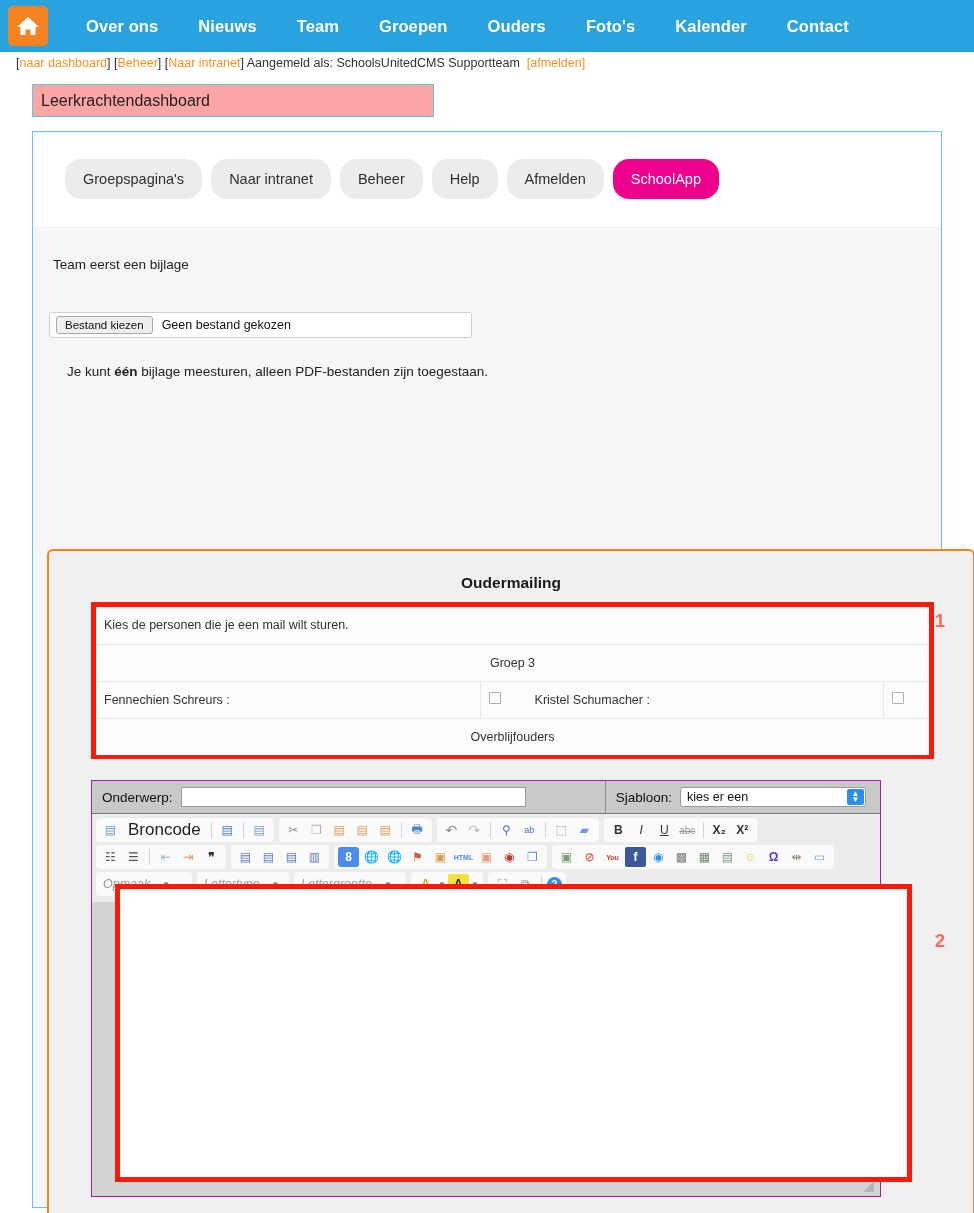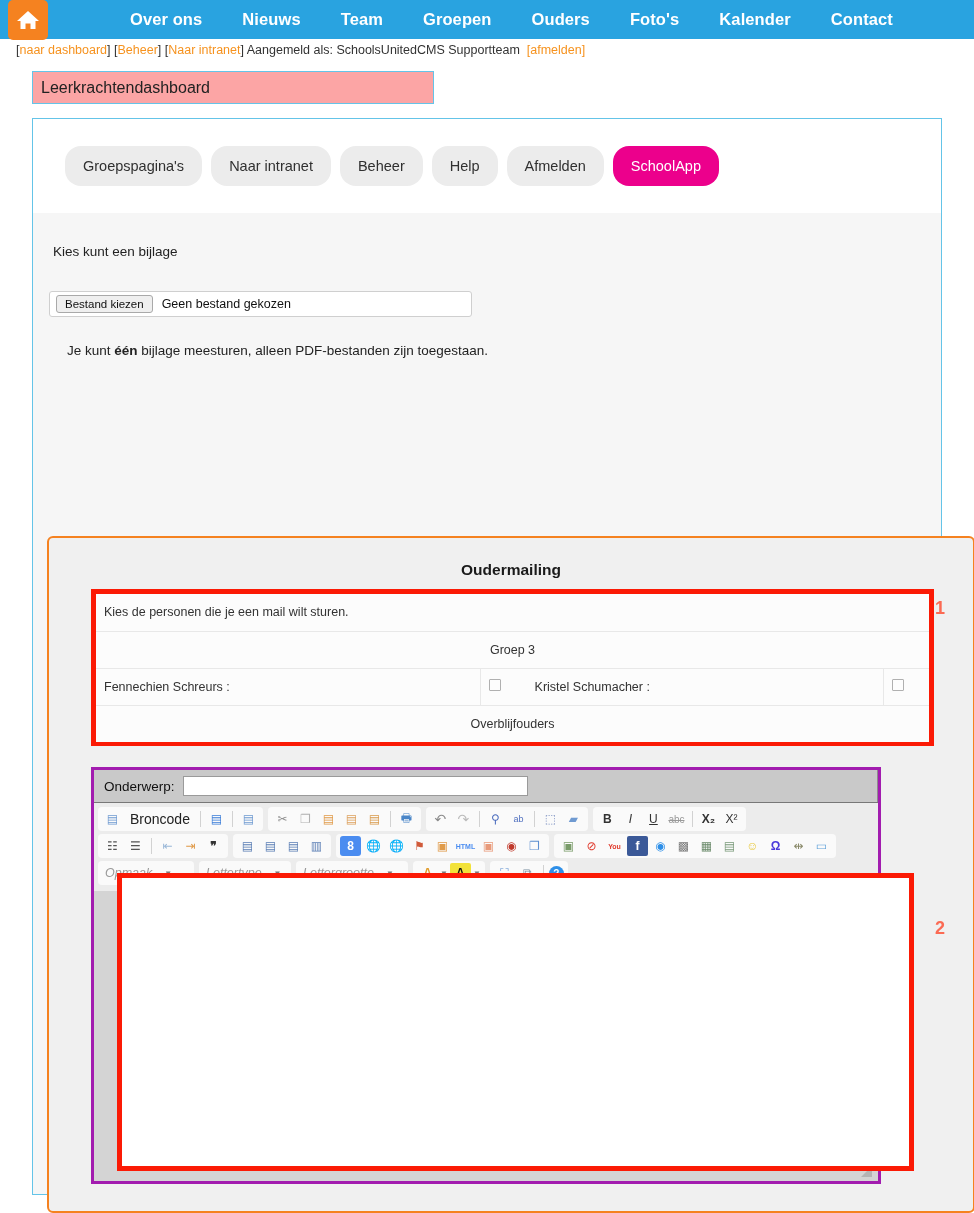--- a/index.html
+++ b/index.html
@@ -6,26 +6,25 @@
   html, body {
     margin: 0; padding: 0;
     width: 974px; height: 1213px;
     background: #ffffff;
     font-family: "Liberation Sans", sans-serif;
     overflow: hidden;
   }
 
   
   .topnav {
-    height: 39px;
+    height: 52px;
     background: #29a3e0;
     display: flex;
     align-items: center;
     padding-left: 8px;
-    gap: 44px;
   }
   .home-btn {
     width: 40px; height: 40px;
     background: #f58220;
     border-radius: 5px;
     display: flex; align-items: center; justify-content: center;
     margin-right: 18px;
   }
   .home-btn svg { display: block; }
   .nav-links { display: flex; align-items: center; }
@@ -99,21 +98,21 @@
     top: 94px; bottom: 0;
     background: #f6f6f6;
     padding: 0;
   }
   .sec-label {
     padding: 31px 0 0 20px;
     font-size: 13.5px;
     color: #222;
   }
   .filerow {
-    margin: 32px 0 0 16px;
+    margin: 40px 0 0 16px;
     width: 423px; height: 26px;
     border: 1px solid #cfcfcf;
     border-radius: 3px;
     background: #fff;
     display: flex; align-items: center;
     padding-left: 6px;
   }
   .fbtn {
     border: 1px solid #a9a9a9;
     background: #efefef;
@@ -184,21 +183,21 @@
     color: #fb6a53;
     font-weight: bold;
     font-size: 18px;
   }
 
   
   .editor {
     position: absolute;
     left: 42px; top: 229px;
     width: 790px; height: 417px;
-    border: 3px solid #a21caf;
+    border: 1px solid #a21caf;
     background: #d4d4d4;
   }
   .ed-top {
     height: 33px;
     background: #c9c9c9;
     border-bottom: 1px solid #777;
     display: flex; align-items: center;
   }
   .ed-subject {
     display: flex; align-items: center;
@@ -254,21 +253,21 @@
     gap: 2px;
     height: 24px;
   }
   .tbtn {
     width: 21px; height: 20px;
     display: flex; align-items: center; justify-content: center;
     font-size: 12px;
     color: #444;
     border-radius: 2px;
   }
-  .tbtn.txt { width: auto; padding: 0 5px; font-size: 14px; color: #222; }
+  .tbtn.txt { width: auto; padding: 0 5px; font-size: 17px; color: #222; }
   .tsep { width: 1px; height: 16px; background: #d2d2d2; margin: 0 3px; }
   .combo {
     background: #fafafa;
     border-radius: 4px;
     height: 24px;
     display: flex; align-items: center;
     padding: 0 7px;
     font-size: 12.5px;
     color: #9a9a9a;
     font-style: italic;
@@ -327,21 +326,21 @@
     <div class="tab">Groepspagina's</div>
     <div class="tab">Naar intranet</div>
     <div class="tab">Beheer</div>
     <div class="tab">Help</div>
     <div class="tab">Afmelden</div>
     <div class="tab accent">SchoolApp</div>
   </div>
 
   <div class="greyarea">
 
-    <div class="sec-label">Kies kunt een bijlage</div>
+    <div class="sec-label">Team eerst een bijlage</div>
 
     <div class="filerow">
       <span class="fbtn">Bestand kiezen</span>
       <span class="fname">Geen bestand gekozen</span>
     </div>
 
     <div class="hint"><span>Je kunt </span><b>één</b><span> bijlage meesturen, alleen PDF-bestanden zijn toegestaan.</span></div>
 
     <div class="omail">
 
@@ -370,20 +369,30 @@
       </div>
       <div class="badge-num" style="left:886px; top:60px;">1</div>
 
       <div class="editor">
 
         <div class="ed-top">
           <div class="ed-subject">
             <span class="ed-lbl">Onderwerp:</span>
             <span class="subj-input" title=""></span>
           </div>
+          <div class="ed-tmpl">
+            <span class="ed-lbl">Sjabloon:</span>
+            <span class="sel">
+              <span>kies er een</span>
+              <span class="sel-arrow">
+                  <span>▲</span>
+                  <span>▼</span>
+                </span>
+            </span>
+          </div>
         </div>
 
         <div class="ed-tools">
 
           <div class="trow">
             <div class="tgroup">
               <span class="tbtn" style="color:#6f9ad1">▤</span>
               <span class="tbtn txt">Broncode</span>
               <span class="tsep"></span>
               <span class="tbtn" style="color:#3b7dd8">▤</span>
@@ -409,21 +418,21 @@
               <span class="tbtn" style="color:#7a8fc0">⬚</span>
               <span class="tbtn" style="color:#6f9ad1">▰</span>
             </div>
             <div class="tgroup">
               <span class="tbtn" style="font-weight:bold;color:#333">B</span>
               <span class="tbtn" style="font-style:italic;color:#333">I</span>
               <span class="tbtn" style="text-decoration:underline;color:#333">U</span>
               <span class="tbtn" style="text-decoration:line-through;color:#9a9a9a;font-size:10px">abc</span>
               <span class="tsep"></span>
               <span class="tbtn" style="font-weight:bold;color:#333">X₂</span>
-              <span class="tbtn" style="font-weight:normal;color:#333">X²</span>
+              <span class="tbtn" style="font-weight:bold;color:#333">X²</span>
             </div>
           </div>
 
           <div class="trow">
             <div class="tgroup">
               <span class="tbtn" style="color:#555">☷</span>
               <span class="tbtn" style="color:#555">☰</span>
               <span class="tsep"></span>
               <span class="tbtn" style="color:#9bb8d8">⇤</span>
               <span class="tbtn" style="color:#e09b4a">⇥</span>

